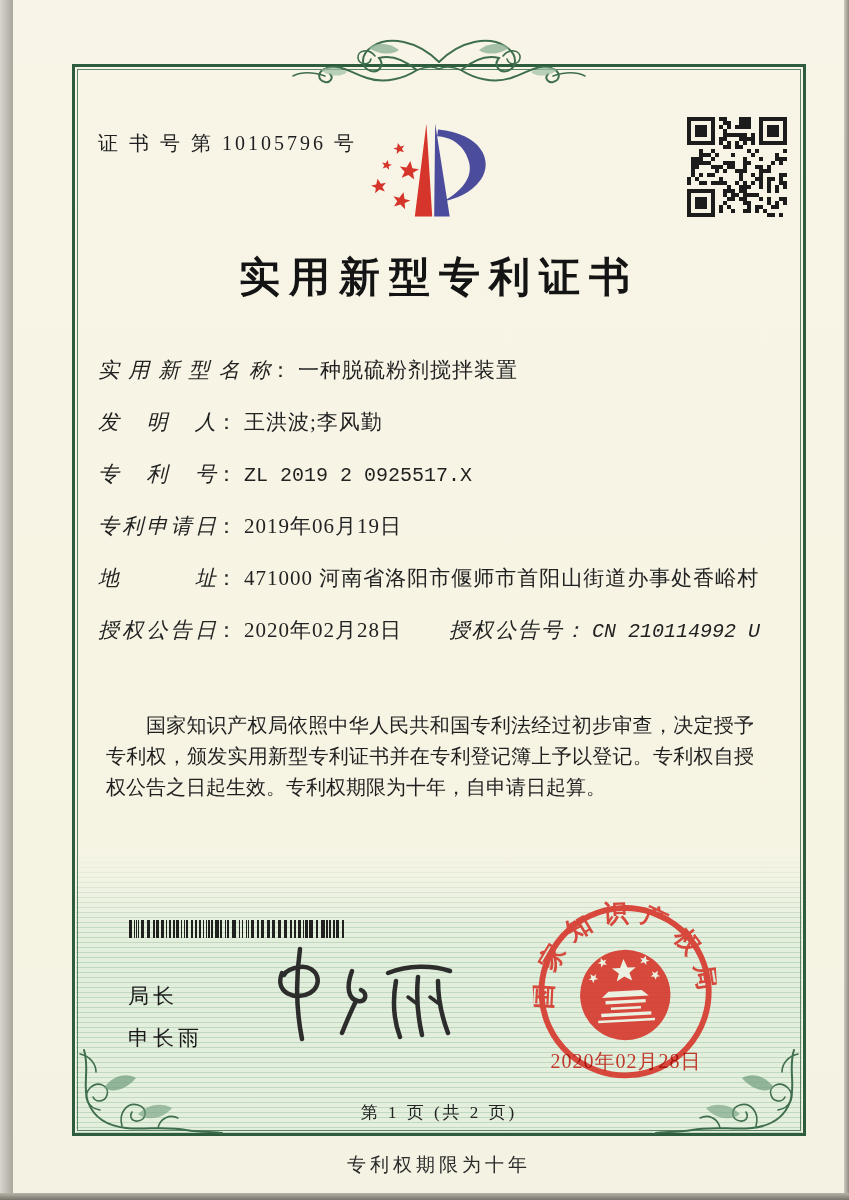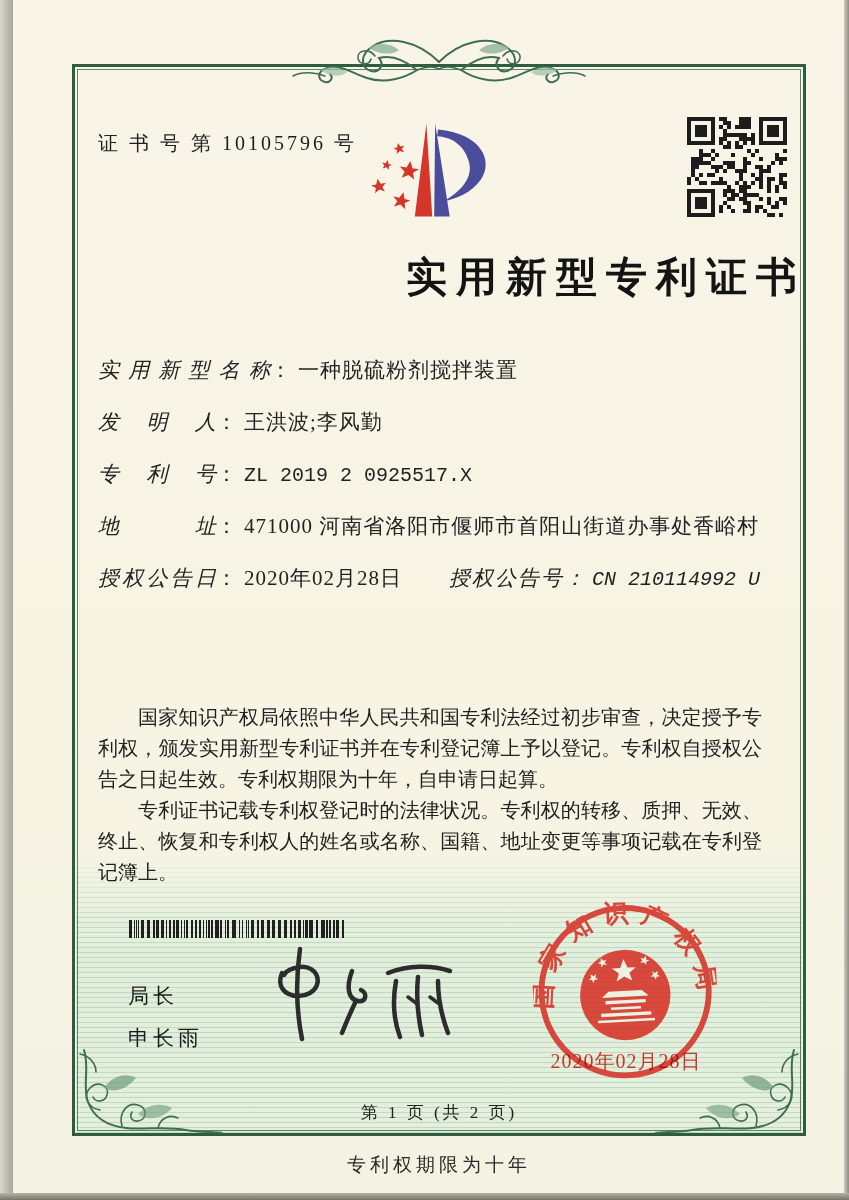--- a/index.html
+++ b/index.html
@@ -30,36 +30,36 @@
     border:3px solid #2d5c3e;box-sizing:border-box;z-index:2;pointer-events:none;}
   .frame .inner{position:absolute;left:2px;top:2px;right:2px;bottom:2px;
     border:1px solid #5a8465;}
 
   .content{position:absolute;left:0;top:0;width:100%;height:100%;z-index:3;}
 
   .cert-no{position:absolute;left:98px;top:130px;font-size:20px;letter-spacing:3px;color:#1e1e1e;}
   .logo{position:absolute;left:352px;top:110px;width:176px;height:126px;}
   .qr{position:absolute;left:687px;top:117px;width:100px;height:100px;}
 
-  .title{position:absolute;left:72px;top:250px;width:734px;text-align:right;
+  .title{position:absolute;left:72px;top:250px;width:734px;text-align:center;
     font-size:41px;font-weight:bold;letter-spacing:9px;color:#141414;}
 
   .fields{position:absolute;left:98px;top:356px;width:680px;font-size:21px;}
   .frow{height:52px;position:relative;white-space:nowrap;}
   .flabel{display:inline-block;width:118px;text-align:justify;text-align-last:justify;vertical-align:top;font-style:italic;}
   .flabel.wide{width:172px;}
   .fcolon{display:inline-block;margin-right:7px;}
   .fvalue{letter-spacing:1px;}
   .fvalue.mono{font-family:"Liberation Mono","DejaVu Sans Mono",monospace;font-size:20px;letter-spacing:0;}
   .fcol2{position:absolute;left:351px;top:0;white-space:nowrap;font-style:italic;}
   .fcol2 .flabel2{letter-spacing:2px;}
 
   .paras{position:absolute;left:98px;top:702px;width:664px;font-size:20px;line-height:31px;
     text-align:justify;color:#1f1f1f;}
-  .paras p{margin:0;text-indent:2em;}
+  .paras p{margin:8px;text-indent:2em;}
 
   .barcode{position:absolute;left:129px;top:920px;width:216px;height:18px;z-index:4;}
 
   .signoff-title{position:absolute;left:128px;top:982px;font-size:21px;letter-spacing:4px;z-index:4;color:#1a1a1a;}
   .signoff-name{position:absolute;left:128px;top:1016px;font-size:21px;letter-spacing:4px;z-index:4;color:#1a1a1a;margin-top:8px;}
   .signature{position:absolute;left:266px;top:942px;width:190px;height:102px;z-index:5;}
 
   .seal{position:absolute;left:533px;top:898px;width:184px;height:184px;z-index:5;
     mix-blend-mode:multiply;opacity:.92;transform:rotate(-3deg);}
   .seal-date{position:absolute;left:528px;top:1048px;width:196px;text-align:center;z-index:6;
@@ -336,31 +336,33 @@
       <div class="frow">
         <span class="flabel wide">实用新型名称</span><span class="fcolon">：</span><span class="fvalue">一种脱硫粉剂搅拌装置</span>
       </div>
       <div class="frow">
         <span class="flabel">发明人</span><span class="fcolon">：</span><span class="fvalue">王洪波;李风勤</span>
       </div>
       <div class="frow">
         <span class="flabel">专利号</span><span class="fcolon">：</span><span class="fvalue mono">ZL 2019 2 0925517.X</span>
       </div>
       <div class="frow">
+        <span class="flabel">专利申请日</span><span class="fcolon">：</span><span class="fvalue">2019年06月19日</span>
+      </div>
+      <div class="frow">
         <span class="flabel">地址</span><span class="fcolon">：</span><span class="fvalue">471000 河南省洛阳市偃师市首阳山街道办事处香峪村</span>
       </div>
       <div class="frow">
         <span class="flabel">授权公告日</span><span class="fcolon">：</span><span class="fvalue">2020年02月28日</span>
         <span class="fcol2"><span class="flabel2">授权公告号</span><span class="fcolon">：</span><span class="fvalue mono">CN 210114992 U</span></span>
       </div>
     </div>
 
     <div class="paras">
       <p>国家知识产权局依照中华人民共和国专利法经过初步审查，决定授予专利权，颁发实用新型专利证书并在专利登记簿上予以登记。专利权自授权公告之日起生效。专利权期限为十年，自申请日起算。</p>
-      <p>专利证书记载专利权登记时的法律状况。专利权的转移、质押、无效、终止、恢复和专利权人的姓名或名称、国籍、地址变更等事项记载在专利登记簿上。</p>
     </div>
 
     <div class="barcode" id="barcode">
         <i style="position: absolute; top: 0px; bottom: 0px; left: 0px; width: 3px; background: rgb(32, 32, 30);"></i>
         <i style="position: absolute; top: 0px; bottom: 0px; left: 5px; width: 1px; background: rgb(32, 32, 30);"></i>
         <i style="position: absolute; top: 0px; bottom: 0px; left: 7px; width: 1px; background: rgb(32, 32, 30);"></i>
         <i style="position: absolute; top: 0px; bottom: 0px; left: 9px; width: 1px; background: rgb(32, 32, 30);"></i>
         <i style="position: absolute; top: 0px; bottom: 0px; left: 12px; width: 3px; background: rgb(32, 32, 30);"></i>
         <i style="position: absolute; top: 0px; bottom: 0px; left: 18px; width: 3px; background: rgb(32, 32, 30);"></i>
         <i style="position: absolute; top: 0px; bottom: 0px; left: 24px; width: 2px; background: rgb(32, 32, 30);"></i>

